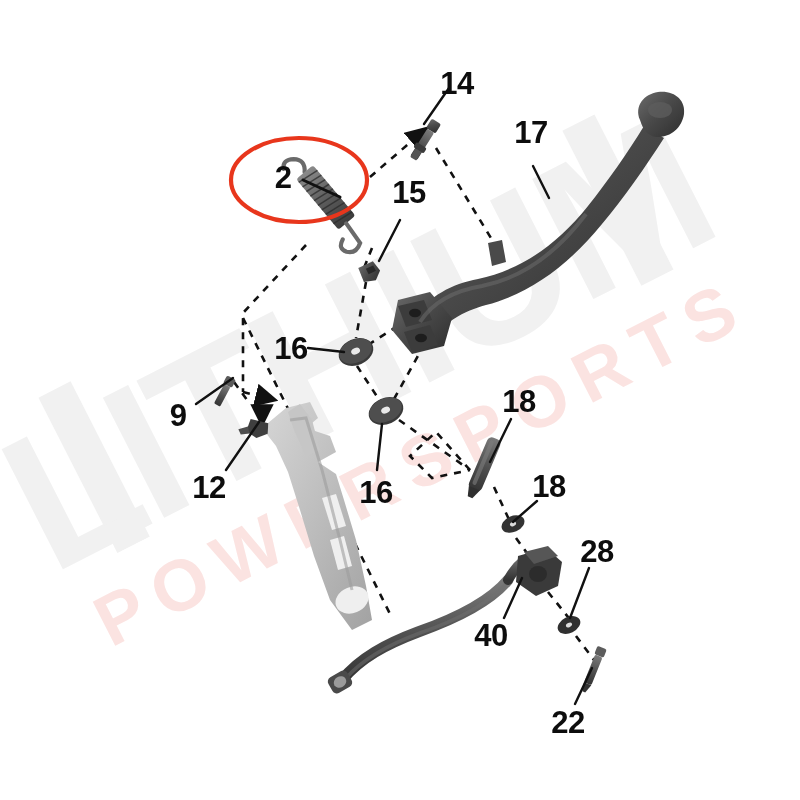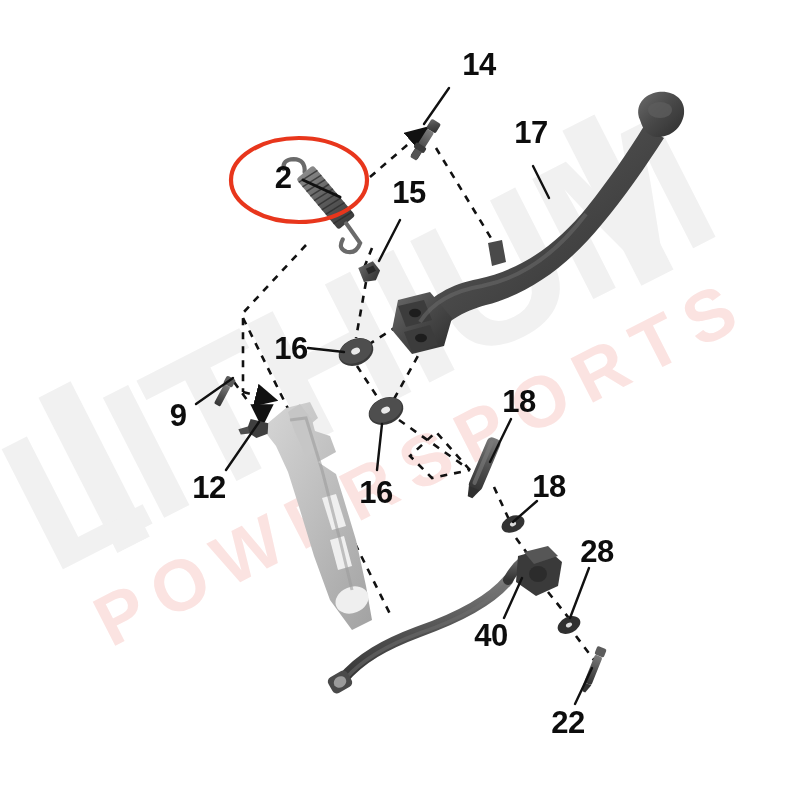--- a/index.html
+++ b/index.html
@@ -257,21 +257,21 @@
       <line x1="575" y1="704" x2="592" y2="668"></line>
     </g>
 
     <ellipse cx="299" cy="180" rx="68" ry="42" fill="none" stroke="#e8361c" stroke-width="4.2"></ellipse>
   </svg>
 
   <div class="layer">
     <div class="callout" style="left:178px;top:415px;">9</div>
     <div class="callout" style="left:209px;top:487px;">12</div>
     <div class="callout" style="left:283px;top:177px;">2</div>
-    <div class="callout" style="left:457px;top:64px;margin-left:22px;">14</div>
+    <div class="callout" style="left:457px;top:83px;">14</div>
     <div class="callout" style="left:409px;top:192px;">15</div>
     <div class="callout" style="left:291px;top:348px;">16</div>
     <div class="callout" style="left:376px;top:492px;">16</div>
     <div class="callout" style="left:531px;top:132px;">17</div>
     <div class="callout" style="left:519px;top:401px;">18</div>
     <div class="callout" style="left:549px;top:486px;">18</div>
     <div class="callout" style="left:491px;top:635px;">40</div>
     <div class="callout" style="left:597px;top:551px;">28</div>
     <div class="callout" style="left:568px;top:722px;">22</div>
   </div>

